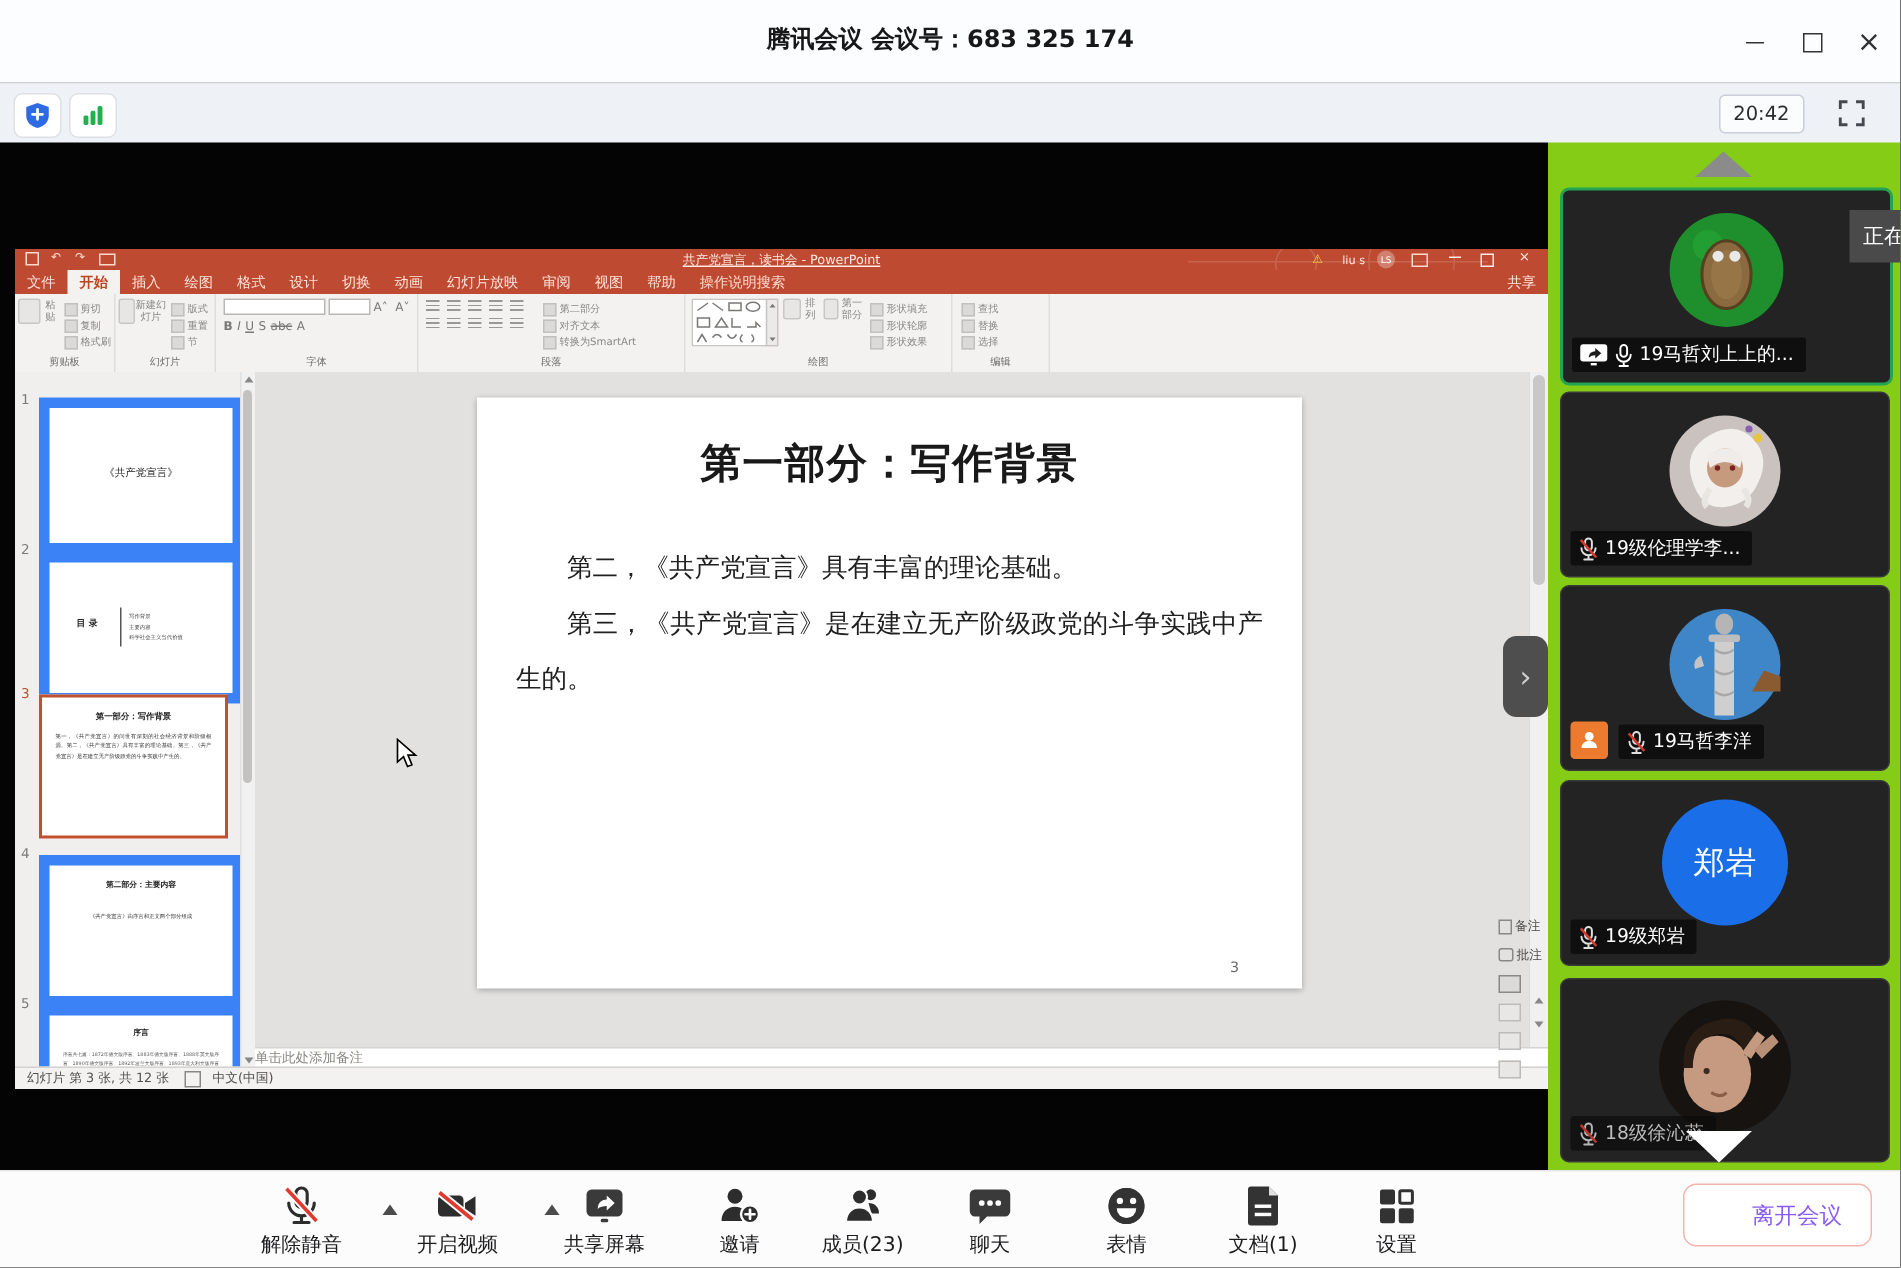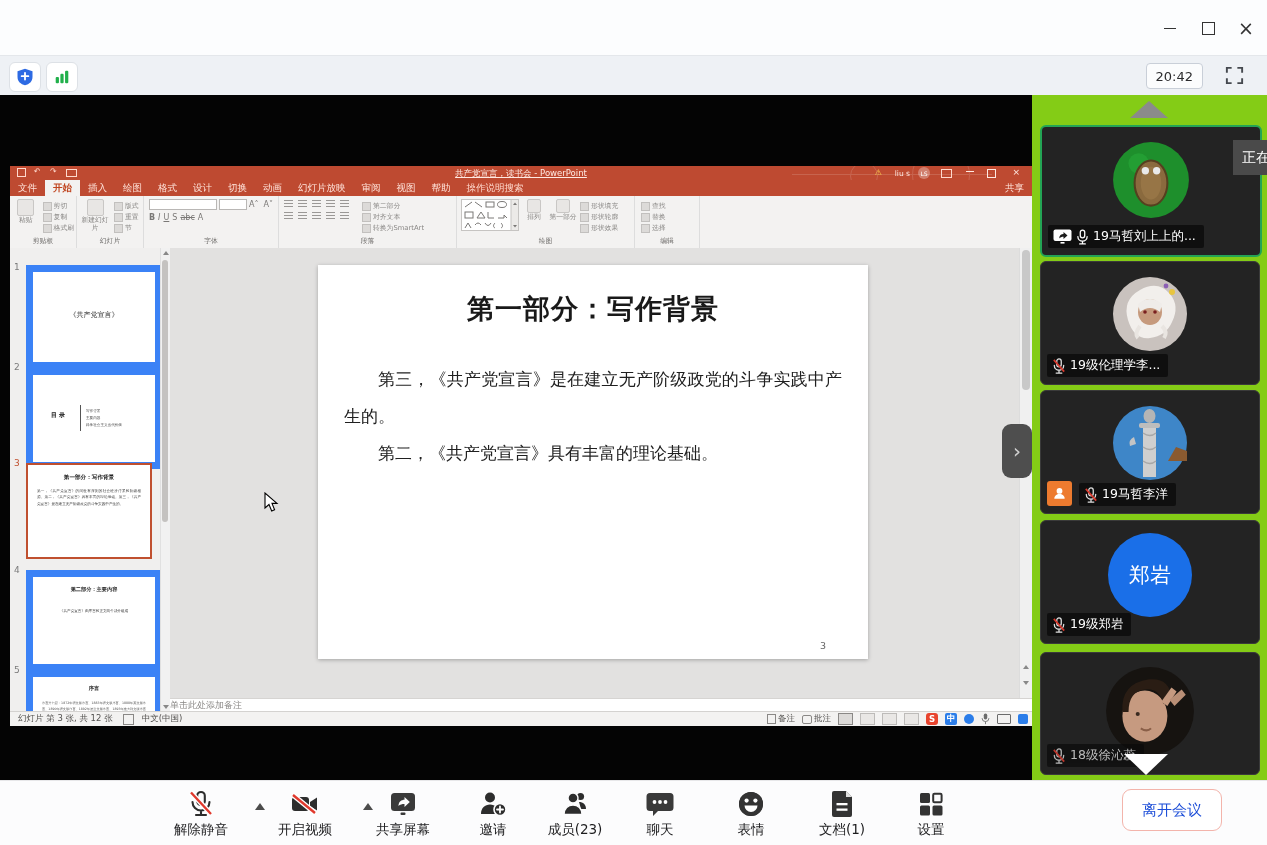--- a/index.html
+++ b/index.html
@@ -24,21 +24,21 @@
   .pt-ic{font-size:8px;color:#ffd9cd;margin-right:5px;}
   .ptabs{position:absolute;left:0;top:14px;width:100%;height:16px;background:#be4a31;display:flex;align-items:stretch;}
   .ptab{font-size:9.5px;color:#ffe3da;padding:2px 8px 0 8px;}
   .ptab.sel{background:#f3f2f1;color:#c0441f;font-weight:600;}
   .circuit{position:absolute;right:40px;top:-30px;width:200px;height:70px;opacity:.14;pointer-events:none;}
   .circuit div{position:absolute;border:1px solid #fff;border-radius:50%;}
   .pribbon{position:absolute;left:0;top:30px;width:100%;height:52px;background:#f3f2f1;border-bottom:1px solid #d4d2d0;display:flex;}
   .rgrp{position:relative;height:100%;border-right:1px solid #ddd;display:flex;flex-direction:column;}
   .rgrp-items{flex:1;display:flex;align-items:flex-start;padding:3px 2px 0 2px;gap:3px;}
   .rgrp-label{text-align:center;font-size:6.8px;color:#6f6d6b;padding-bottom:2px;}
-  .rbig{display:flex;flex-direction:column;align-items:center;width:32px;}
+  .rbig{display:flex;flex-direction:row;align-items:center;width:32px;}
   .rbig .ric{width:15px;height:15px;background:#e8e6e4;border:1px solid #c9c7c5;border-radius:2px;margin-bottom:1px;}
   .rbig span{font-size:6.8px;color:#8a8886;text-align:center;line-height:1.15;}
   .rcol{display:flex;flex-direction:column;gap:1px;}
   .rmini{font-size:6.8px;color:#8a8886;white-space:nowrap;display:flex;align-items:center;gap:2px;}
   .rmini i{display:inline-block;width:7px;height:7px;background:#dcdad8;border:1px solid #c2c0be;}
   .rsel{height:9px;background:#fff;border:1px solid #b9b7b5;}
   .fbtn{font-size:8px;color:#7a7876;margin-right:3px;}
   .pbar{display:inline-block;width:9px;height:8px;background:
         repeating-linear-gradient(to bottom,#9a9896 0 1px,transparent 1px 3px);margin-right:2px;}
   
@@ -53,21 +53,21 @@
   .tri-dn-s{width:0;height:0;border-left:3px solid transparent;border-right:3px solid transparent;border-top:4px solid #888;margin:3px auto;}
   .canvas{position:absolute;left:160px;right:0;top:0;bottom:14px;background:#e2e1e0;}
   .slide{position:absolute;left:148px;top:17px;width:550px;height:394px;background:#fff;box-shadow:0 1px 4px rgba(0,0,0,.28);}
   .slide-title{margin-top:26px;text-align:center;font-size:27px;font-weight:600;color:#191919;letter-spacing:1px;}
   .slide-body{margin:34px 26px 0 26px;font-size:17px;color:#202020;line-height:2.18;text-align:justify;}
   .slide-body p{margin:0;text-indent:2em;}
   .slide-page{position:absolute;right:42px;bottom:8px;font-size:9.5px;color:#666;}
   .cscroll{position:absolute;right:0;top:0;bottom:0;width:12px;background:#f0f0f0;border-left:1px solid #dcdcdc;}
   .notesbar{position:absolute;left:160px;right:0;bottom:0;height:14px;background:#fff;border-top:1px solid #d6d4d2;font-size:9px;color:#8a8886;display:flex;align-items:center;box-sizing:border-box;}
   .pstatus{position:absolute;left:0;bottom:0;width:100%;height:14px;background:#f3f2f1;border-top:1px solid #d4d2d0;font-size:8.5px;color:#504e4c;display:flex;align-items:center;}
-  .ps-right{margin-left:auto;display:flex;align-items:center;gap:7px;padding-right:4px;}
+  .ps-right{margin-left:auto;display:flex;align-items:flex-start;gap:7px;padding-right:4px;flex-direction:column;}
   .vbox{width:13px;height:10px;border:1px solid #bdbbb9;background:#e9e7e5;}
   .vbox.on{border-color:#8a8886;background:#dcdad8;}
   .imebox{width:12px;height:12px;border-radius:2px;color:#fff;font-size:8.5px;font-weight:700;display:flex;align-items:center;justify-content:center;}
   
   .handle{position:absolute;left:1002px;top:424px;width:30px;height:54px;background:#4e4e4e;border-radius:9px;color:#cfcfcf;font-size:20px;display:flex;align-items:center;justify-content:center;}
   
   .sidebar{position:absolute;left:1032px;top:95px;width:277px;height:685px;background:#84cc16;}
   .tile{position:absolute;left:8px;width:218px;background:#232323;border:1px solid #3a3a3a;border-radius:6px;overflow:hidden;}
   .tile.active{border:2px solid #23a455;}
   .avatar{position:absolute;left:50%;transform:translateX(-50%);top:12px;}
@@ -75,28 +75,29 @@
   .pname{font-size:12.5px;color:#fff;white-space:nowrap;}
   .hostbadge{position:absolute;left:6px;bottom:7px;width:25px;height:25px;background:#ed7b2f;border-radius:3px;display:flex;align-items:center;justify-content:center;}
   .scroll-up{position:absolute;left:98px;top:6px;width:0;height:0;border-left:19px solid transparent;border-right:19px solid transparent;border-bottom:17px solid #8b8b8b;}
   .scroll-dn{position:absolute;left:92px;top:659px;width:0;height:0;border-left:22px solid transparent;border-right:22px solid transparent;border-top:21px solid #fff;z-index:5;}
   .tooltip{position:absolute;left:201px;top:45px;width:90px;height:35px;background:#4a4a4a;color:#fff;font-size:14px;display:flex;align-items:center;padding-left:9px;z-index:6;}
   
   .bottombar{position:absolute;left:0;top:780px;width:100%;height:65px;background:#fcfcfd;border-top:1px solid #e7e7e9;}
   .bbtn{position:absolute;top:8px;display:flex;flex-direction:column;align-items:center;gap:2px;color:#1d1d1f;}
   .bbtn .lbl{font-size:13.5px;white-space:nowrap;}
   .caret{position:absolute;top:22px;width:0;height:0;border-left:5px solid transparent;border-right:5px solid transparent;border-bottom:7px solid #4c4c4c;}
-  .leave{position:absolute;left:1122px;top:8px;width:98px;height:40px;background:#fff;border:1px solid #f3b4ab;border-radius:9px;color:#1d4ed8;font-size:15px;display:flex;align-items:center;justify-content:center;}
+  .leave{position:absolute;left:1122px;top:8px;width:98px;height:40px;background:#fff;border:1px solid #f3b4ab;border-radius:9px;color:#8b5cf6;font-size:15px;display:flex;align-items:center;justify-content:center;padding-left:26px;}
 </style>
 </head>
 <body>
 
 <div class="app">
 
   <div class="titlebar">
+    <div class="win-title">腾讯会议 会议号：683 325 174</div>
     <div class="wbtn" style="right:80px">
         <span class="min-line"></span>
       </div>
     <div class="wbtn" style="right:42px">
         <span class="max-box"></span>
       </div>
     <div class="wbtn" style="right:4px;font-size:19px">×</div>
   </div>
 
   <div class="topbar">
@@ -376,22 +377,22 @@
             <div style="position:absolute;bottom:0;left:0;right:0">
                 <div class="tri-dn-s"></div>
               </div>
           </div>
         </div>
 
         <div class="canvas">
           <div class="slide">
             <div class="slide-title">第一部分：写作背景</div>
             <div class="slide-body">
+              <p>第二，《共产党宣言》具有丰富的理论基础。</p>
               <p>第三，《共产党宣言》是在建立无产阶级政党的斗争实践中产生的。</p>
-              <p>第二，《共产党宣言》具有丰富的理论基础。</p>
             </div>
             <div class="slide-page">3</div>
           </div>
           <div class="cscroll">
             <div class="tb" style="position:absolute;left:2px;width:8px;top:2px;height:140px;background:#c8c8c8;border-radius:4px"></div>
             <div style="position:absolute;bottom:26px;left:0;right:0">
                 <div class="tri-up-s"></div>
               </div>
             <div style="position:absolute;bottom:10px;left:0;right:0">
                 <div class="tri-dn-s"></div>

